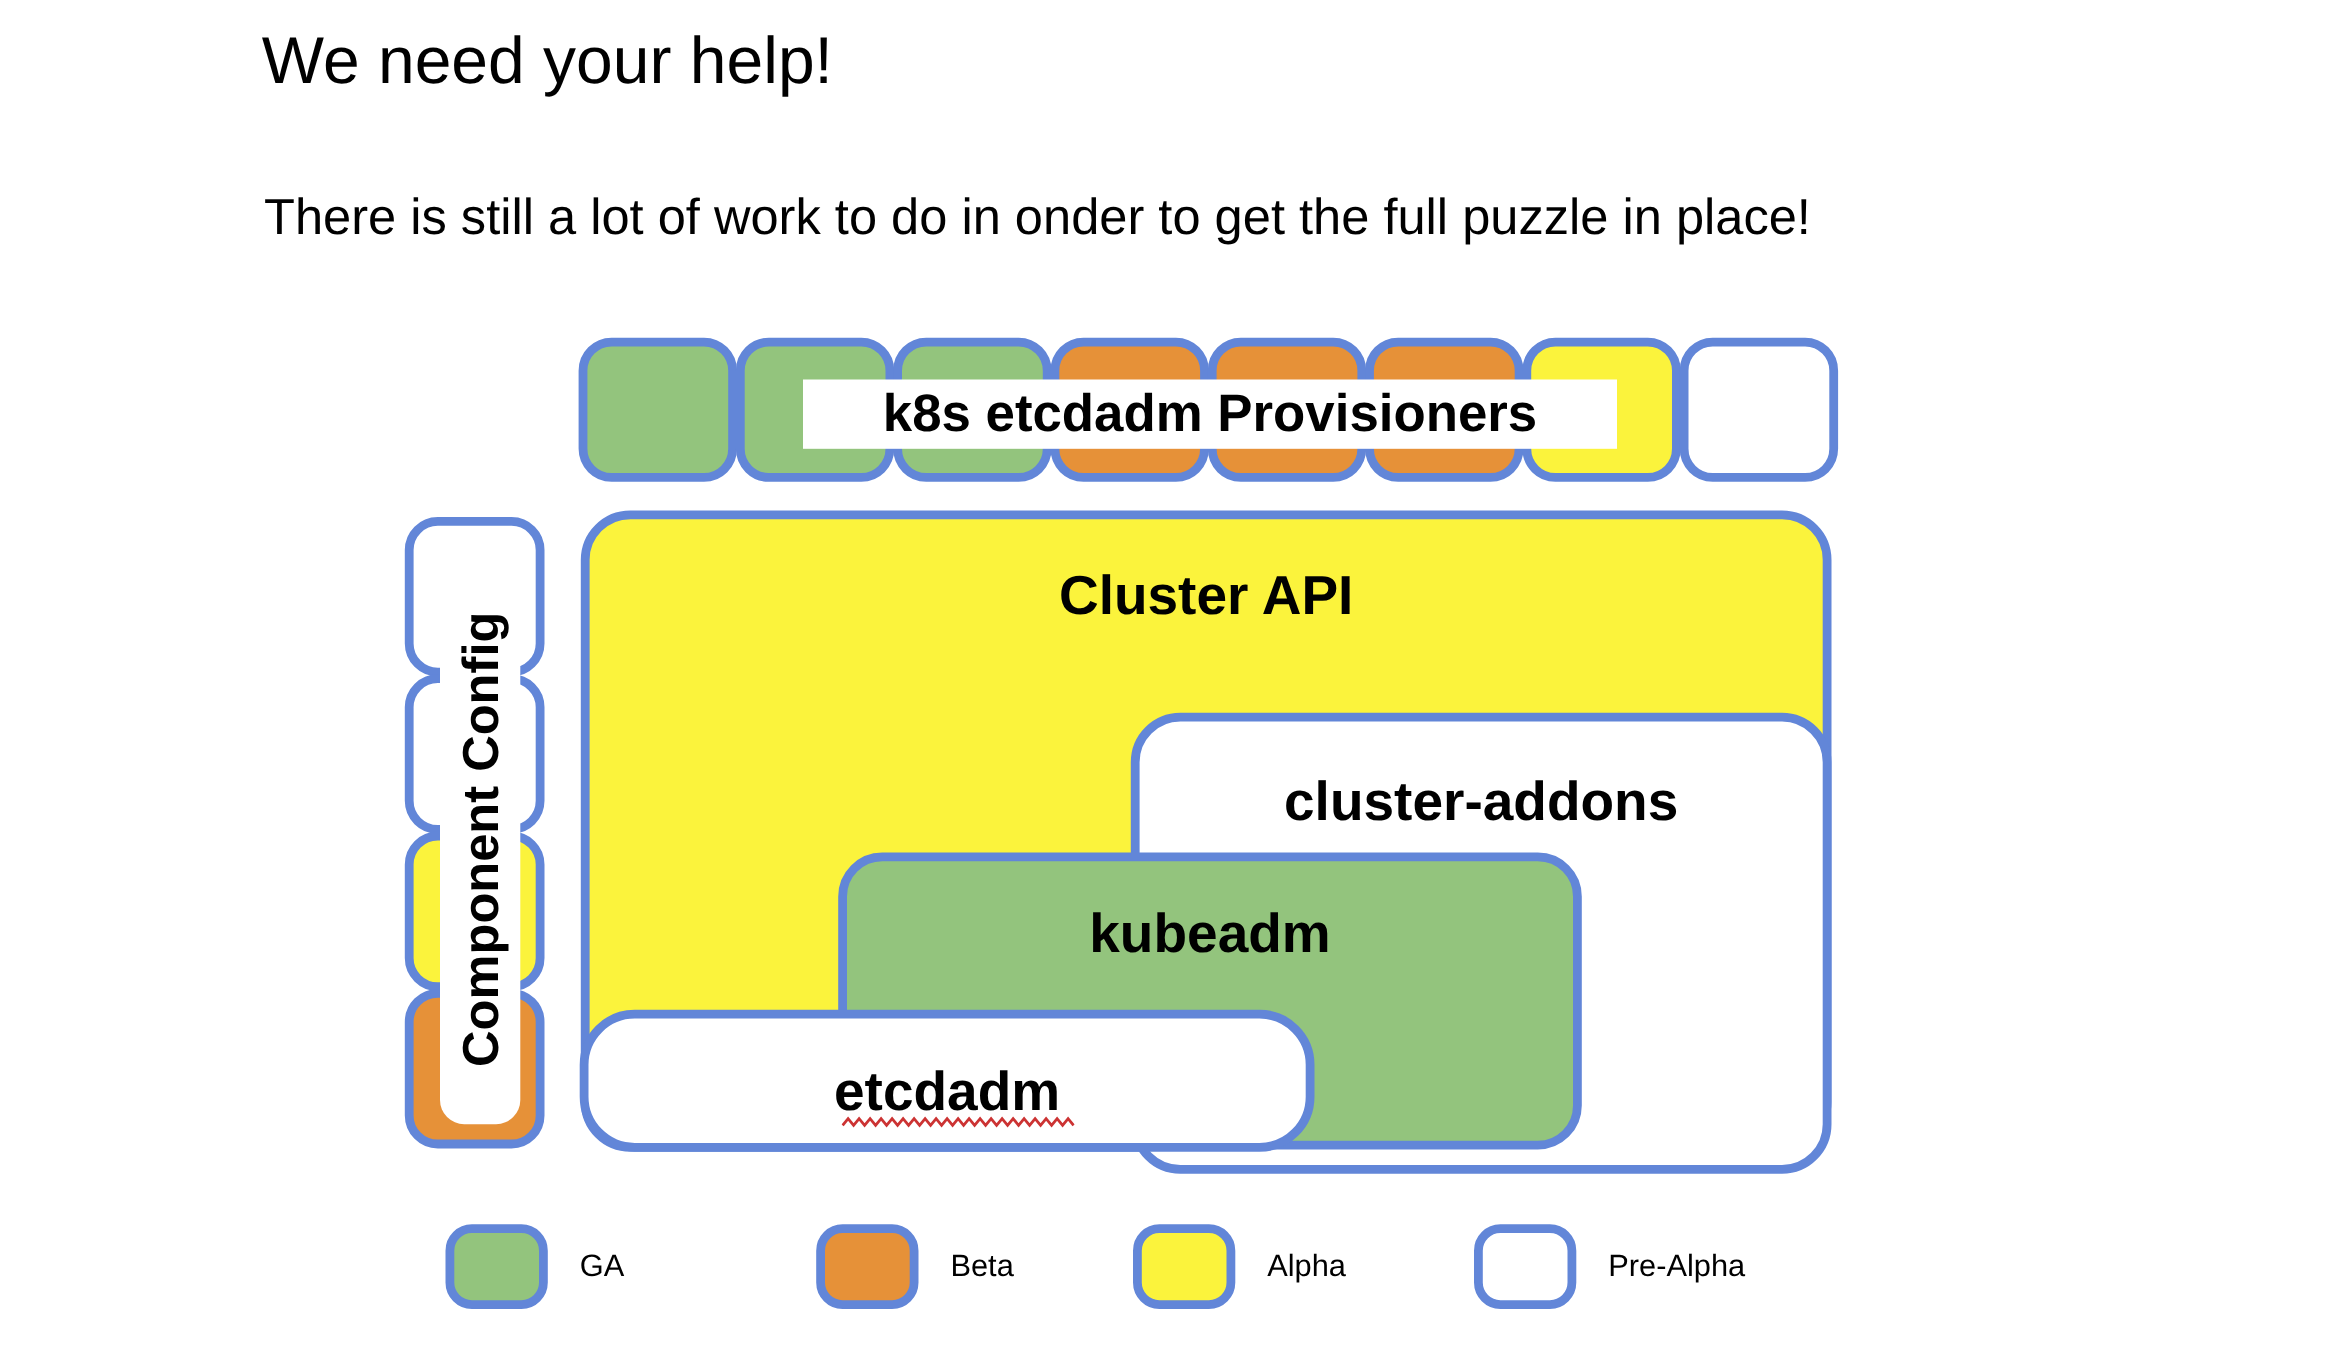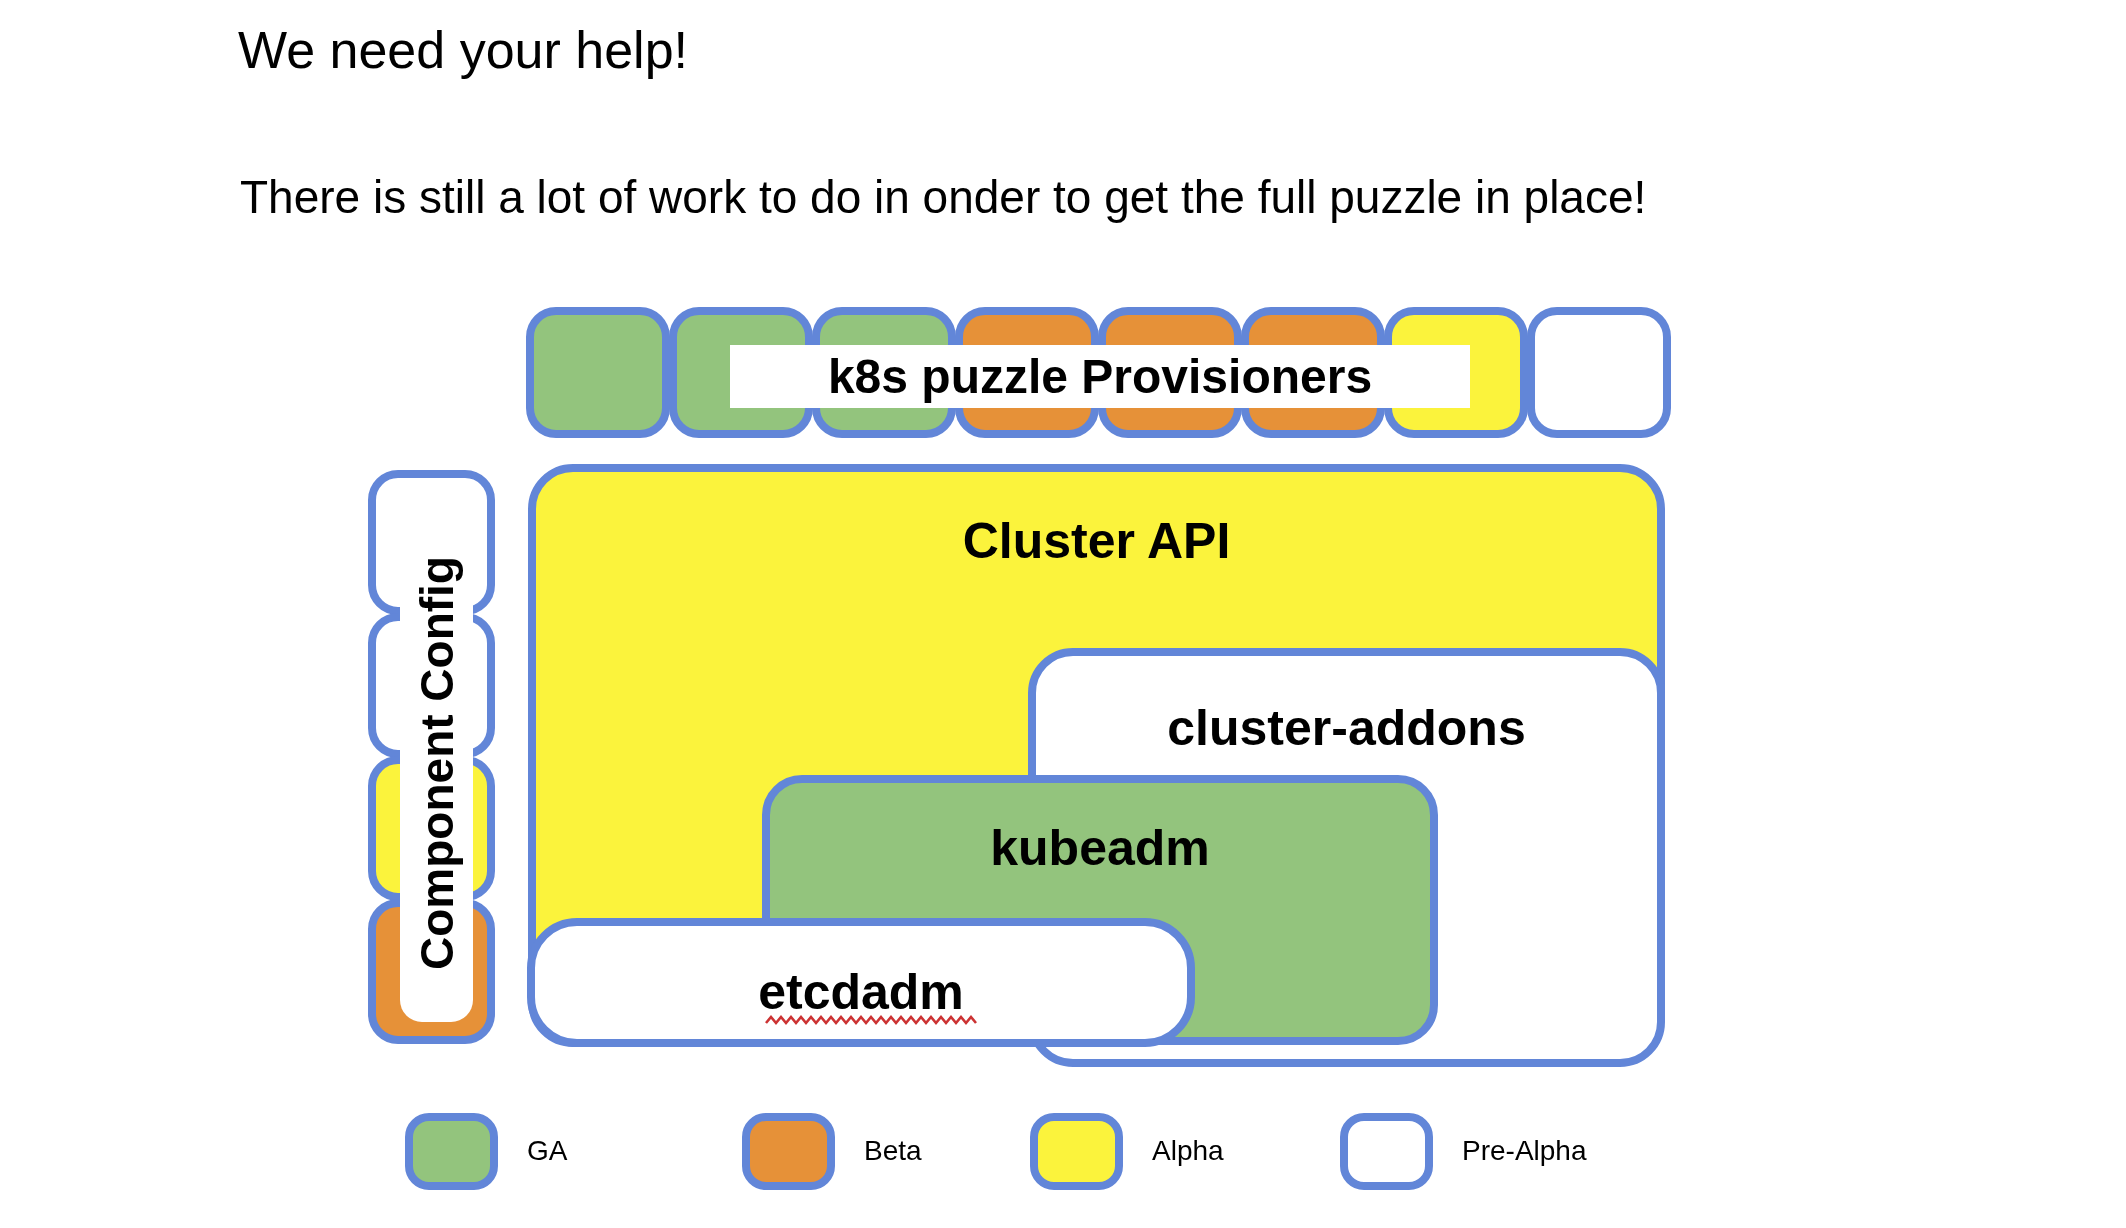--- a/index.html
+++ b/index.html
@@ -10,21 +10,21 @@
     --prealpha:#ffffff;
     --sqred:#cc3333;
     --ink:#000000;
   }
   *{margin:0;padding:0;box-sizing:border-box;}
   html,body{background:#ffffff;}
   .stage{
     position:relative;width:2126px;height:1228px;background:#ffffff;overflow:hidden;
     font-family:"Liberation Sans","DejaVu Sans",sans-serif;color:var(--ink);
   }
-  .title{position:absolute;left:238px;top:20px;font-size:52px;font-weight:400;letter-spacing:0;}
+  .title{position:absolute;left:238px;top:20px;font-size:60px;font-weight:400;letter-spacing:0;}
   .subtitle{position:absolute;left:240px;top:170px;font-size:46px;font-weight:400;}
 
   .piece{position:absolute;border:8px solid var(--blue);border-radius:30px;}
   .h-piece{width:144px;height:131px;}
   .v-piece{width:127px;height:145px;}
   .fill-ga{background:var(--ga);}
   .fill-beta{background:var(--beta);}
   .fill-alpha{background:var(--alpha);}
   .fill-pre-alpha{background:var(--prealpha);}
 
@@ -65,21 +65,21 @@
   <div class="prov-row" id="prov-row">
       <div class="piece h-piece fill-ga" style="left: 0px; top: 0px;"></div>
       <div class="piece h-piece fill-ga" style="left: 143px; top: 0px;"></div>
       <div class="piece h-piece fill-ga" style="left: 286px; top: 0px;"></div>
       <div class="piece h-piece fill-beta" style="left: 429px; top: 0px;"></div>
       <div class="piece h-piece fill-beta" style="left: 572px; top: 0px;"></div>
       <div class="piece h-piece fill-beta" style="left: 715px; top: 0px;"></div>
       <div class="piece h-piece fill-alpha" style="left: 858px; top: 0px;"></div>
       <div class="piece h-piece fill-pre-alpha" style="left: 1001px; top: 0px;"></div>
     </div>
-  <div class="prov-label">k8s puzzle Provisioners</div>
+  <div class="prov-label">k8s etcdadm Provisioners</div>
 
   <div class="cc-col" id="cc-col">
       <div class="piece v-piece fill-pre-alpha" style="top: 0px; left: 0px;"></div>
       <div class="piece v-piece fill-pre-alpha" style="top: 143px; left: 0px;"></div>
       <div class="piece v-piece fill-alpha" style="top: 286px; left: 0px;"></div>
       <div class="piece v-piece fill-beta" style="top: 429px; left: 0px;"></div>
     </div>
   <div class="cc-strip">
     <span>Component Config</span>
   </div>

